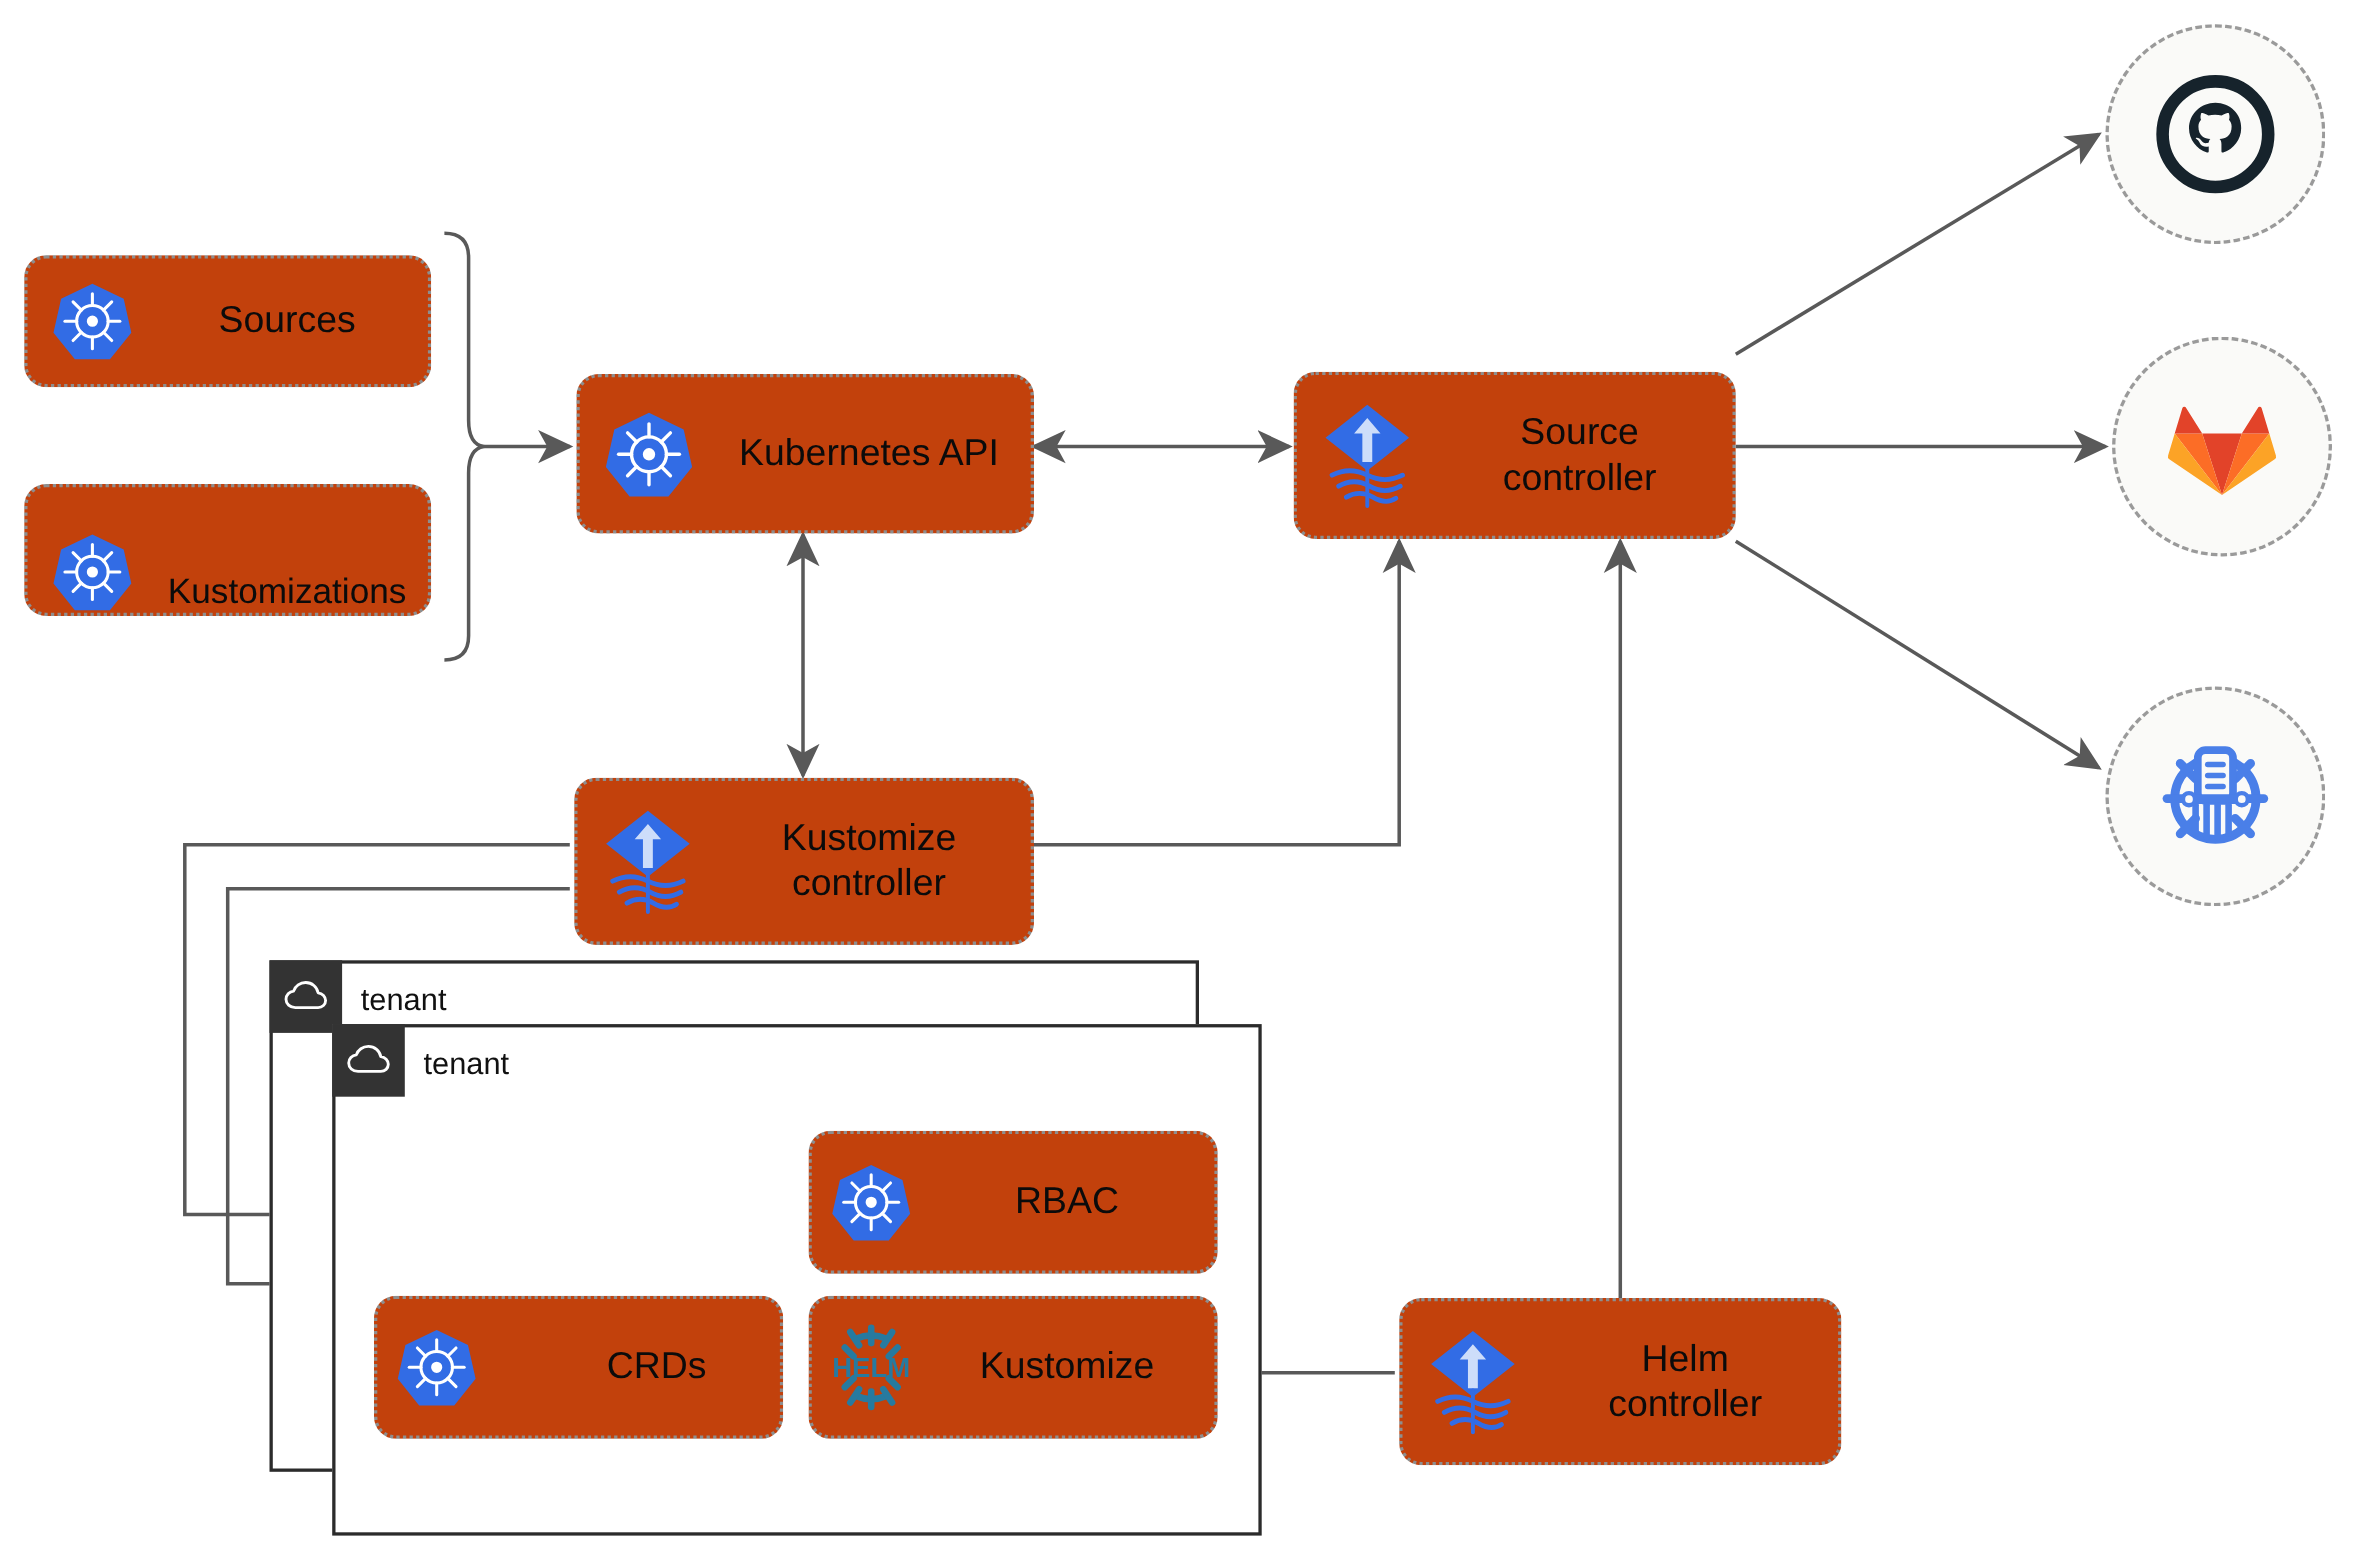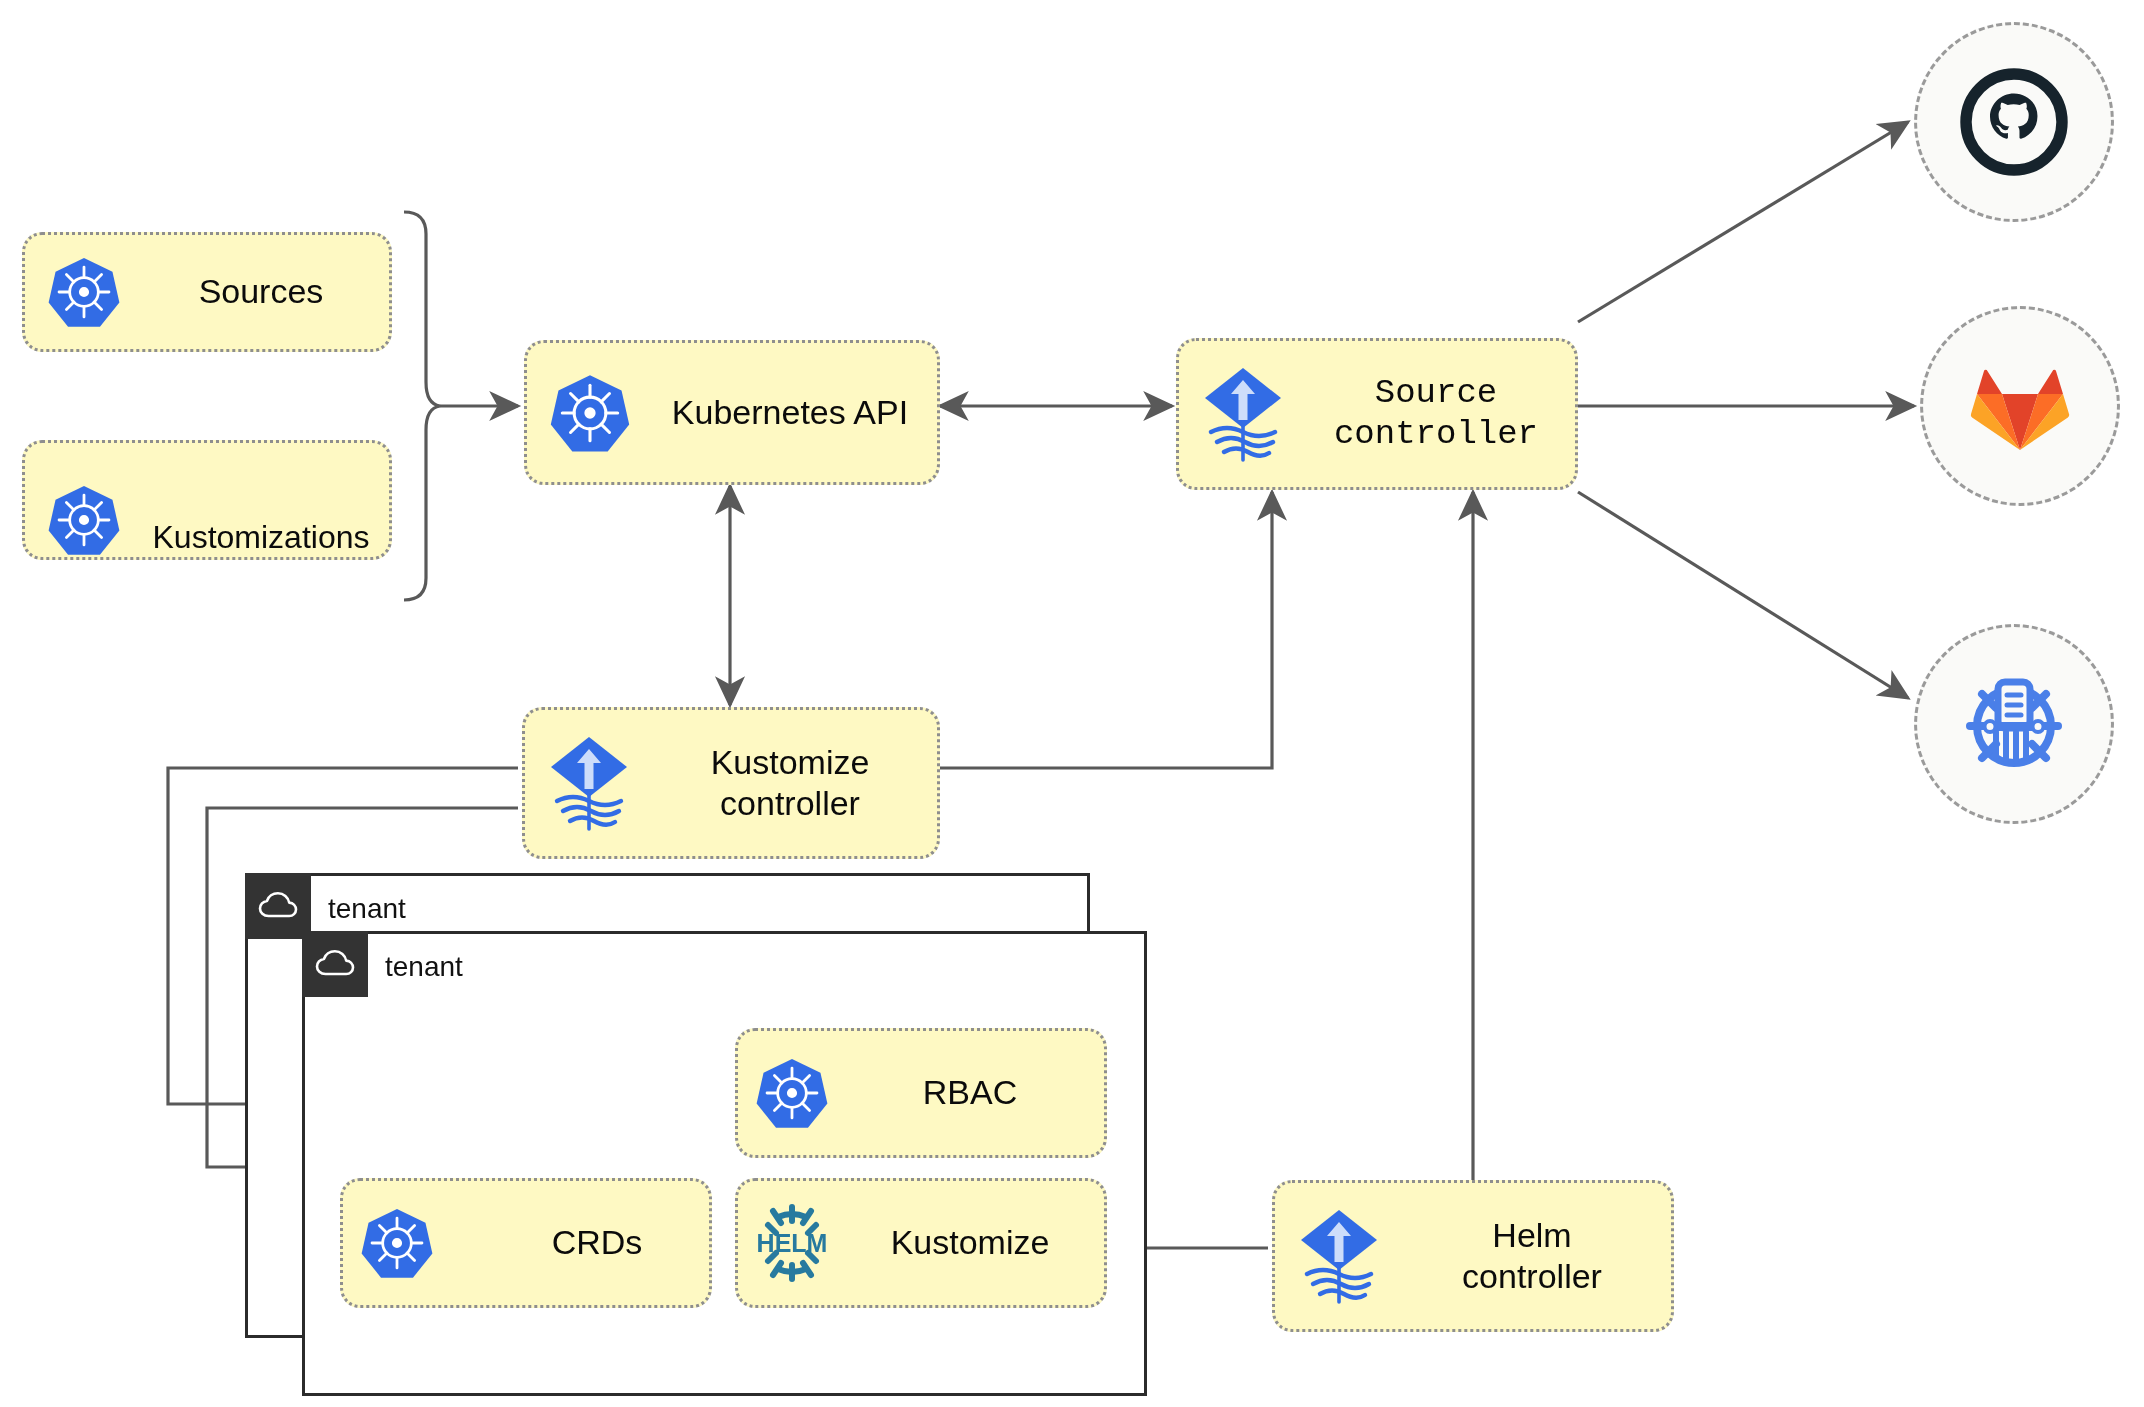--- a/index.html
+++ b/index.html
@@ -1,20 +1,20 @@
 <!DOCTYPE html>
 <html><head>
 <meta charset="utf-8">
 <style>
   html,body{margin:0;padding:0;background:#ffffff;}
   body{width:2144px;height:1407px;overflow:hidden;
        font-family:"Liberation Sans","DejaVu Sans",sans-serif;}
   #stage{position:relative;width:2144px;height:1407px;background:#fff;}
   svg.layer{position:absolute;left:0;top:0;width:2144px;height:1407px;}
-  .nodebox{position:absolute;background:#fef9c3;border:3px dotted #8e8e8e;
+  .nodebox{position:absolute;background:#c2410c;border:3px dotted #8e8e8e;
            border-radius:20px;box-sizing:border-box;display:flex;
            align-items:center;}
   .nodelabel{font-size:34px;color:#0b0b0b;line-height:1.22;text-align:center;
              flex:1;padding-right:10px;white-space:pre-line;}
   .nodeicon{flex:0 0 auto;display:flex;align-items:center;justify-content:center;}
   .circlebox{position:absolute;border:3px dashed #9a9a9a;border-radius:50%;
              background:#fafaf8;box-sizing:border-box;display:flex;
              align-items:center;justify-content:center;}
   .tenantbox{position:absolute;border:3px solid #2b2b2b;background:#ffffff;
              box-sizing:border-box;}
@@ -168,21 +168,21 @@
           <path d="M16.8 16.8 L23.3 23.3"></path>
             <path d="M40.7 40.7 L47.2 47.2"></path>
           <path d="M47.2 16.8 L40.7 23.3"></path>
             <path d="M23.3 40.7 L16.8 47.2"></path>
         </g>
       </svg>
     </div>
     <div class="nodelabel">Kubernetes API</div>
   </div>
 
-  <div class="nodebox" style="left:1176px;top:338px;width:402px;height:152px;font-family:Liberation Mono, monospace;">
+  <div class="nodebox" style="left:1176px;top:338px;width:402px;height:152px;">
     <div class="nodeicon" style="width:128px;">
       <svg width="92" height="100" viewBox="0 0 92 100" aria-hidden="true">
         <path d="M46 4 L84 34 L46 64 L8 34 Z" fill="#326ce5"></path>
         <path d="M46 16 L58 30 L50.5 30 L50.5 56 L41.5 56 L41.5 30 L34 30 Z" fill="#cdddfa"></path>
         <g stroke="#326ce5" stroke-width="4.4" fill="none" stroke-linecap="round">
           <path d="M14 68 Q30 60 46 68 Q62 76 78 68"></path>
           <path d="M20 78 Q34 70 48 78 Q62 86 76 78"></path>
           <path d="M27 88 Q39 81 51 88 Q63 95 72 89"></path>
           <path d="M46 58 L46 96" stroke-width="3.6"></path>
         </g>

